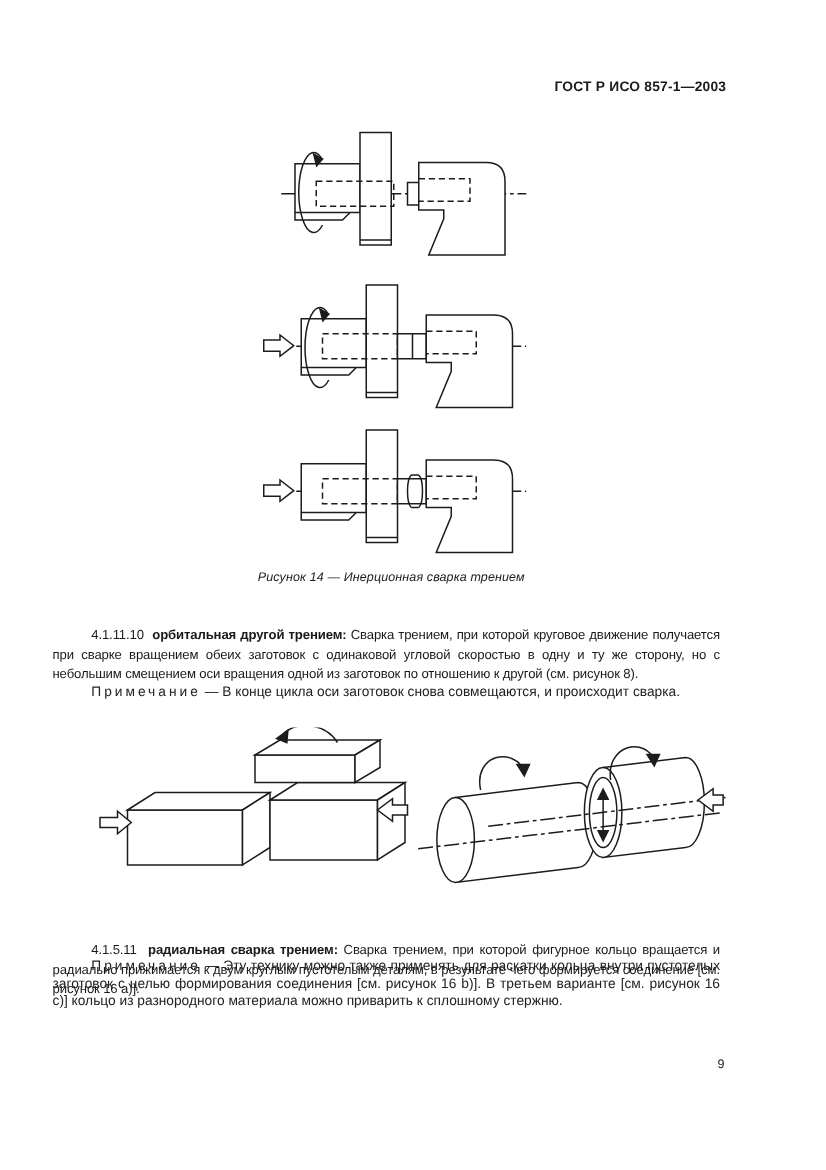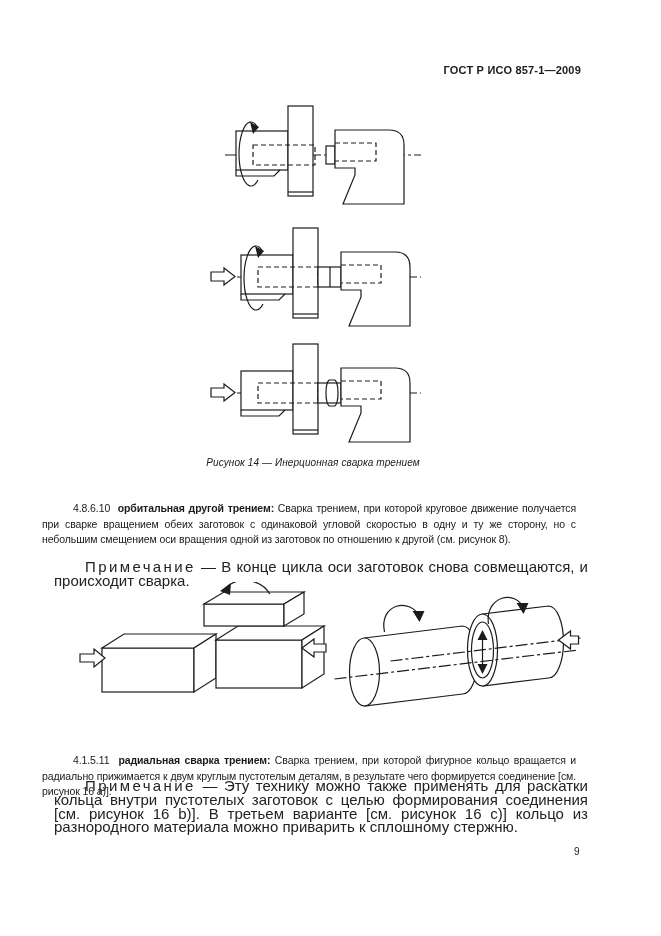--- a/index.html
+++ b/index.html
@@ -24,37 +24,37 @@
   .cap15{top:710px;}
   .body-para{
     position:absolute;left:42px;width:534px;
     font-size:10.5px;line-height:15.5px;text-align:justify;
     text-indent:31px;margin:0;letter-spacing:-.1px;
   }
   .para1{top:501px;}
   .para2{top:753px;}
   .note{
     position:absolute;left:42px;width:534px;
-    font-size:15px;line-height:13.8px;text-align:justify;
-    text-indent:31px;margin:12px;color:#222;
+    font-size:11px;line-height:13.8px;text-align:justify;
+    text-indent:31px;margin:0;color:#222;
   }
   .note1{top:548px;}
   .note2{top:767px;}
   .note-label{letter-spacing:2.4px;}
   .term{font-weight:bold;}
   .page-number{position:absolute;top:846px;left:574px;font-size:10px;}
   svg{display:block;}
   figure{margin:0;}
 </style>
 </head>
 <body>
 
 <div class="page">
 
-  <div class="doc-header">ГОСТ Р ИСО 857-1—2009</div>
+  <div class="doc-header">ГОСТ Р ИСО 857-1—2003</div>
 
   <figure>
 
     <svg class="stage s1" viewBox="0 0 230 118">
       <g stroke="#1c1c1c" stroke-width="1.2" fill="none">
         <line x1="22" y1="57" x2="218" y2="57" stroke-dasharray="12 3 3 3"></line>
         <rect x="33" y="33" width="52" height="39" fill="#fff"></rect>
         <path d="M33,72 v6 h38 l6,-6"></path>
         <rect x="85" y="8" width="25" height="90" fill="#fff"></rect>
         <line x1="85" y1="94" x2="110" y2="94"></line>
@@ -97,21 +97,21 @@
         <rect x="115" y="47" width="23" height="20" fill="#fff"></rect>
         <path d="M126,44 C122,48 122,66 126,70 M132,44 C136,48 136,66 132,70 M126,44 H132 M126,70 H132"></path>
         <path d="M138,32 H192 Q207,32 207,47 V106 H146 L158,77 V70 H138 Z" fill="#fff"></path>
         <path d="M138,45 H178 V63 H138" stroke-dasharray="5 3"></path>
       </g>
     </svg>
   </figure>
 
   <div class="caption cap14">Рисунок 14 — Инерционная сварка трением</div>
 
-  <p class="body-para para1"><span>4.8.6.10</span>&nbsp;&nbsp;<span class="term">орбитальная другой трением:</span>&nbsp;<span>Сварка трением, при которой круговое движение получается при сварке вращением обеих заготовок с одинаковой угловой скоростью в одну и ту же сторону, но с небольшим смещением оси вращения одной из заготовок по отношению к другой (см. рисунок 8).</span></p>
+  <p class="body-para para1"><span>4.1.11.10</span>&nbsp;&nbsp;<span class="term">орбитальная другой трением:</span>&nbsp;<span>Сварка трением, при которой круговое движение получается при сварке вращением обеих заготовок с одинаковой угловой скоростью в одну и ту же сторону, но с небольшим смещением оси вращения одной из заготовок по отношению к другой (см. рисунок 8).</span></p>
 
   <p class="note note1"><span class="note-label">Примечание</span>&nbsp;<span>— В конце цикла оси заготовок снова совмещаются, и происходит сварка.</span></p>
 
   <figure>
 
     <svg class="fig15-left" viewBox="0 0 258 130">
       <g stroke="#1c1c1c" stroke-width="1.2" fill="#fff">
         <rect x="28" y="66" width="92" height="44"></rect>
         <path d="M28,66 L50,52 H142 L120,66 Z"></path>
         <path d="M120,66 L142,52 V96 L120,110 Z"></path>

